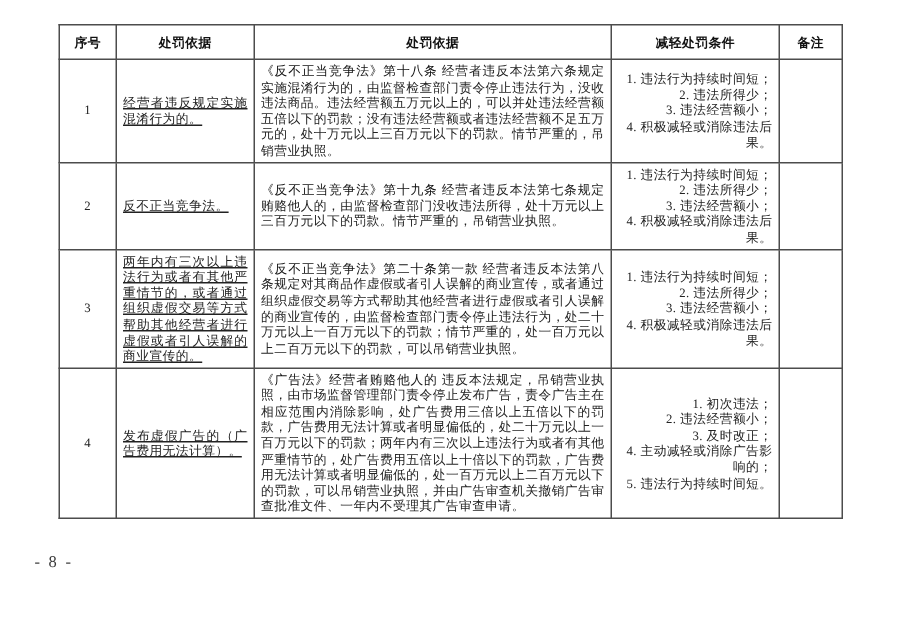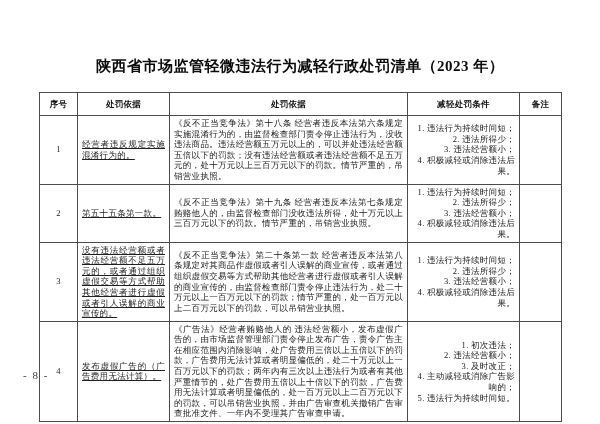--- a/index.html
+++ b/index.html
@@ -60,21 +60,20 @@
     font-size: 11px;
     letter-spacing: 1.5px;
     color: #3a3a3a;
   }
 </style>
 </head>
 <body>
 
 <div class="page">
 
-  <h1 class="doc-title">陕西省市场监管轻微违法行为减轻行政处罚清单（2023 年）</h1>
 
   <table class="list">
     <colgroup>
       <col style="width:38px">
         <col style="width:92px">
         <col style="width:238px">
         <col style="width:112px">
         <col style="width:42px">
     </colgroup>
     <thead>
@@ -92,42 +91,42 @@
         <td class="c-violation">经营者违反规定实施混淆行为的。</td>
         <td class="c-basis"><span class="law-ref">《反不正当竞争法》第十八条</span> <span>经营者违反本法第六条规定实施混淆行为的，由监督检查部门责令停止违法行为，没收违法商品。违法经营额五万元以上的，可以并处违法经营额五倍以下的罚款；没有违法经营额或者违法经营额不足五万元的，处十万元以上三百万元以下的罚款。情节严重的，吊销营业执照。</span></td>
         <td class="c-cond">1. 违法行为持续时间短；
 2. 违法所得少；
 3. 违法经营额小；
 4. 积极减轻或消除违法后果。</td>
         <td class="c-remark"></td>
       </tr>
       <tr class="r2">
         <td class="c-no">2</td>
-        <td class="c-violation">第五十五条第一款。</td>
+        <td class="c-violation">反不正当竞争法。</td>
         <td class="c-basis"><span class="law-ref">《反不正当竞争法》第十九条</span> <span>经营者违反本法第七条规定贿赂他人的，由监督检查部门没收违法所得，处十万元以上三百万元以下的罚款。情节严重的，吊销营业执照。</span></td>
         <td class="c-cond">1. 违法行为持续时间短；
 2. 违法所得少；
 3. 违法经营额小；
 4. 积极减轻或消除违法后果。</td>
         <td class="c-remark"></td>
       </tr>
       <tr class="r3">
         <td class="c-no">3</td>
-        <td class="c-violation">没有违法经营额或者违法经营额不足五万元的，或者通过组织虚假交易等方式帮助其他经营者进行虚假或者引人误解的商业宣传的。</td>
+        <td class="c-violation">两年内有三次以上违法行为或者有其他严重情节的，或者通过组织虚假交易等方式帮助其他经营者进行虚假或者引人误解的商业宣传的。</td>
         <td class="c-basis"><span class="law-ref">《反不正当竞争法》第二十条第一款</span> <span>经营者违反本法第八条规定对其商品作虚假或者引人误解的商业宣传，或者通过组织虚假交易等方式帮助其他经营者进行虚假或者引人误解的商业宣传的，由监督检查部门责令停止违法行为，处二十万元以上一百万元以下的罚款；情节严重的，处一百万元以上二百万元以下的罚款，可以吊销营业执照。</span></td>
         <td class="c-cond">1. 违法行为持续时间短；
 2. 违法所得少；
 3. 违法经营额小；
 4. 积极减轻或消除违法后果。</td>
         <td class="c-remark"></td>
       </tr>
       <tr class="r4">
         <td class="c-no">4</td>
         <td class="c-violation">发布虚假广告的（广告费用无法计算）。</td>
-        <td class="c-basis"><span class="law-ref">《广告法》经营者贿赂他人的</span> <span>违法经营额小，发布虚假广告的，由市场监督管理部门责令停止发布广告，责令广告主在相应范围内消除影响，处广告费用三倍以上五倍以下的罚款，广告费用无法计算或者明显偏低的，处二十万元以上一百万元以下的罚款；两年内有三次以上违法行为或者有其他严重情节的，处广告费用五倍以上十倍以下的罚款，广告费用无法计算或者明显偏低的，处一百万元以上二百万元以下的罚款，可以吊销营业执照，并由广告审查机关撤销广告审查批准文件、一年内不受理其广告审查申请。</span></td>
+        <td class="c-basis"><span class="law-ref">《广告法》经营者贿赂他人的</span> <span>违反本法规定，吊销营业执照，由市场监督管理部门责令停止发布广告，责令广告主在相应范围内消除影响，处广告费用三倍以上五倍以下的罚款，广告费用无法计算或者明显偏低的，处二十万元以上一百万元以下的罚款；两年内有三次以上违法行为或者有其他严重情节的，处广告费用五倍以上十倍以下的罚款，广告费用无法计算或者明显偏低的，处一百万元以上二百万元以下的罚款，可以吊销营业执照，并由广告审查机关撤销广告审查批准文件、一年内不受理其广告审查申请。</span></td>
         <td class="c-cond">1. 初次违法；
 2. 违法经营额小；
 3. 及时改正；
 4. 主动减轻或消除广告影响的；
 5. 违法行为持续时间短。</td>
         <td class="c-remark"></td>
       </tr>
     </tbody>
   </table>
 

